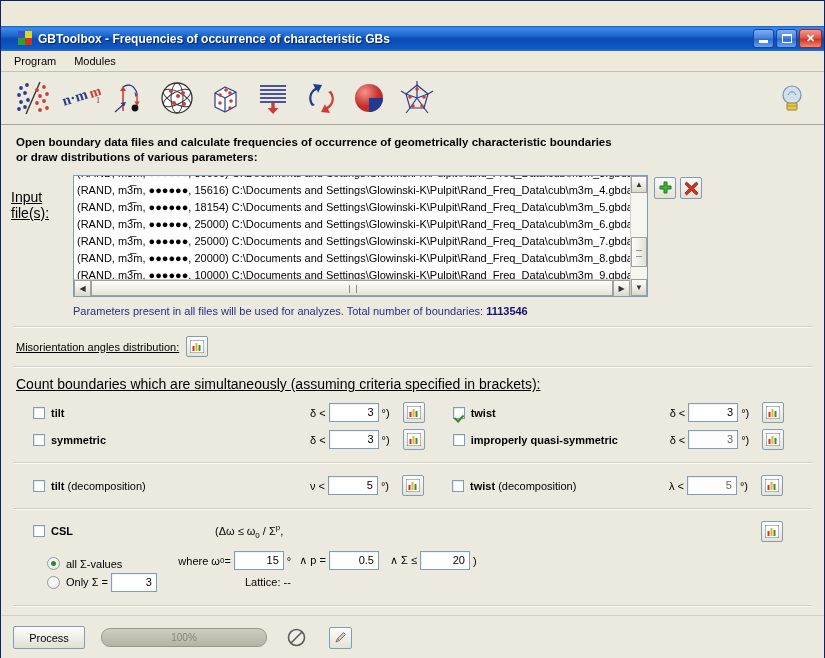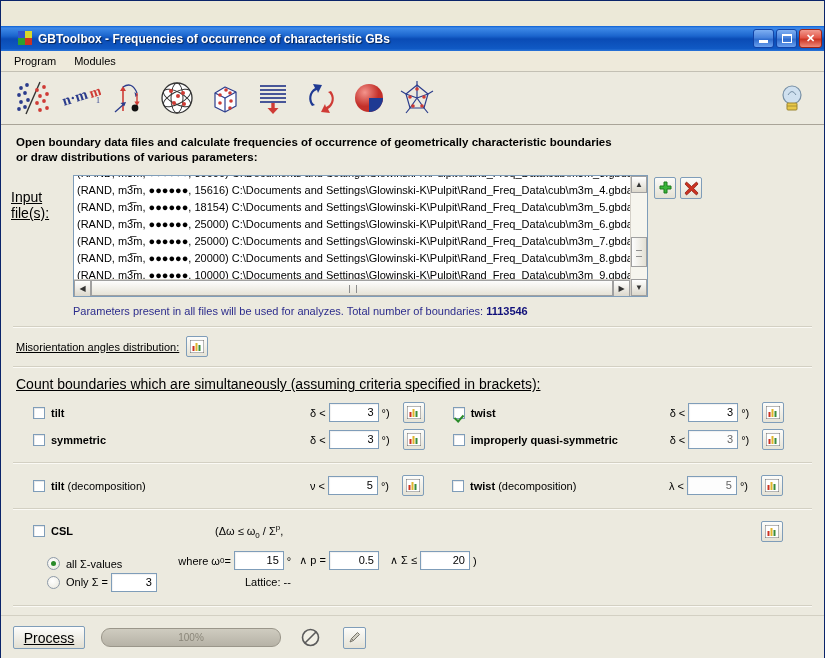--- a/index.html
+++ b/index.html
@@ -133,23 +133,23 @@
   .where-col { margin-left:56px; display:flex; align-items:center; font-size:11px; white-space:nowrap; }
   .lattice-col { margin-left:85px; font-size:11px; }
   .csl-chart { position:absolute; right:31px; top:3px; }
   sub { font-size:8px; }
   sup { font-size:8px; }
 
   
   .bottombar { height:44px; flex:0 0 44px; background:#eceadf; border-top:1px solid #d3d0c3;
     display:flex; align-items:center; padding:0 12px; }
   .process-btn { width:72px; height:23px; border:1px solid #7f9db9; border-radius:2px;
-    background:linear-gradient(to bottom,#fdfdfc,#e2dfd2); font-size:14px;
-    display:flex; align-items:center; justify-content:center; cursor:pointer;text-decoration:underline; }
-  .progress { width:180px; height:19px; margin-left:16px; border:1px solid #9a968a;
+    background:linear-gradient(to bottom,#fdfdfc,#e2dfd2); font-size:11px;
+    display:flex; align-items:center; justify-content:center; cursor:pointer; }
+  .progress { width:166px; height:19px; margin-left:16px; border:1px solid #9a968a;
     border-radius:9px; background:linear-gradient(to bottom,#cfccc0,#b6b2a6);
     display:flex; align-items:center; justify-content:center;
     font-size:10px; color:#8a8679; }
   .stopbtn { width:22px; height:22px; margin-left:18px; display:flex; align-items:center;
     justify-content:center; cursor:pointer; }
   .freq-wrap { margin-left:auto; display:flex; align-items:center; }
   .freq-lbl { font-weight:bold; font-size:11px; margin-right:7px; }
   .freq-val { width:68px; height:19px; border:1px solid #9a968a; background:#e8e5d9;
     text-align:right; padding:0 4px; font-size:11px; line-height:17px; color:#222; }
   .freq-pct { margin-left:5px; font-size:11px; }

